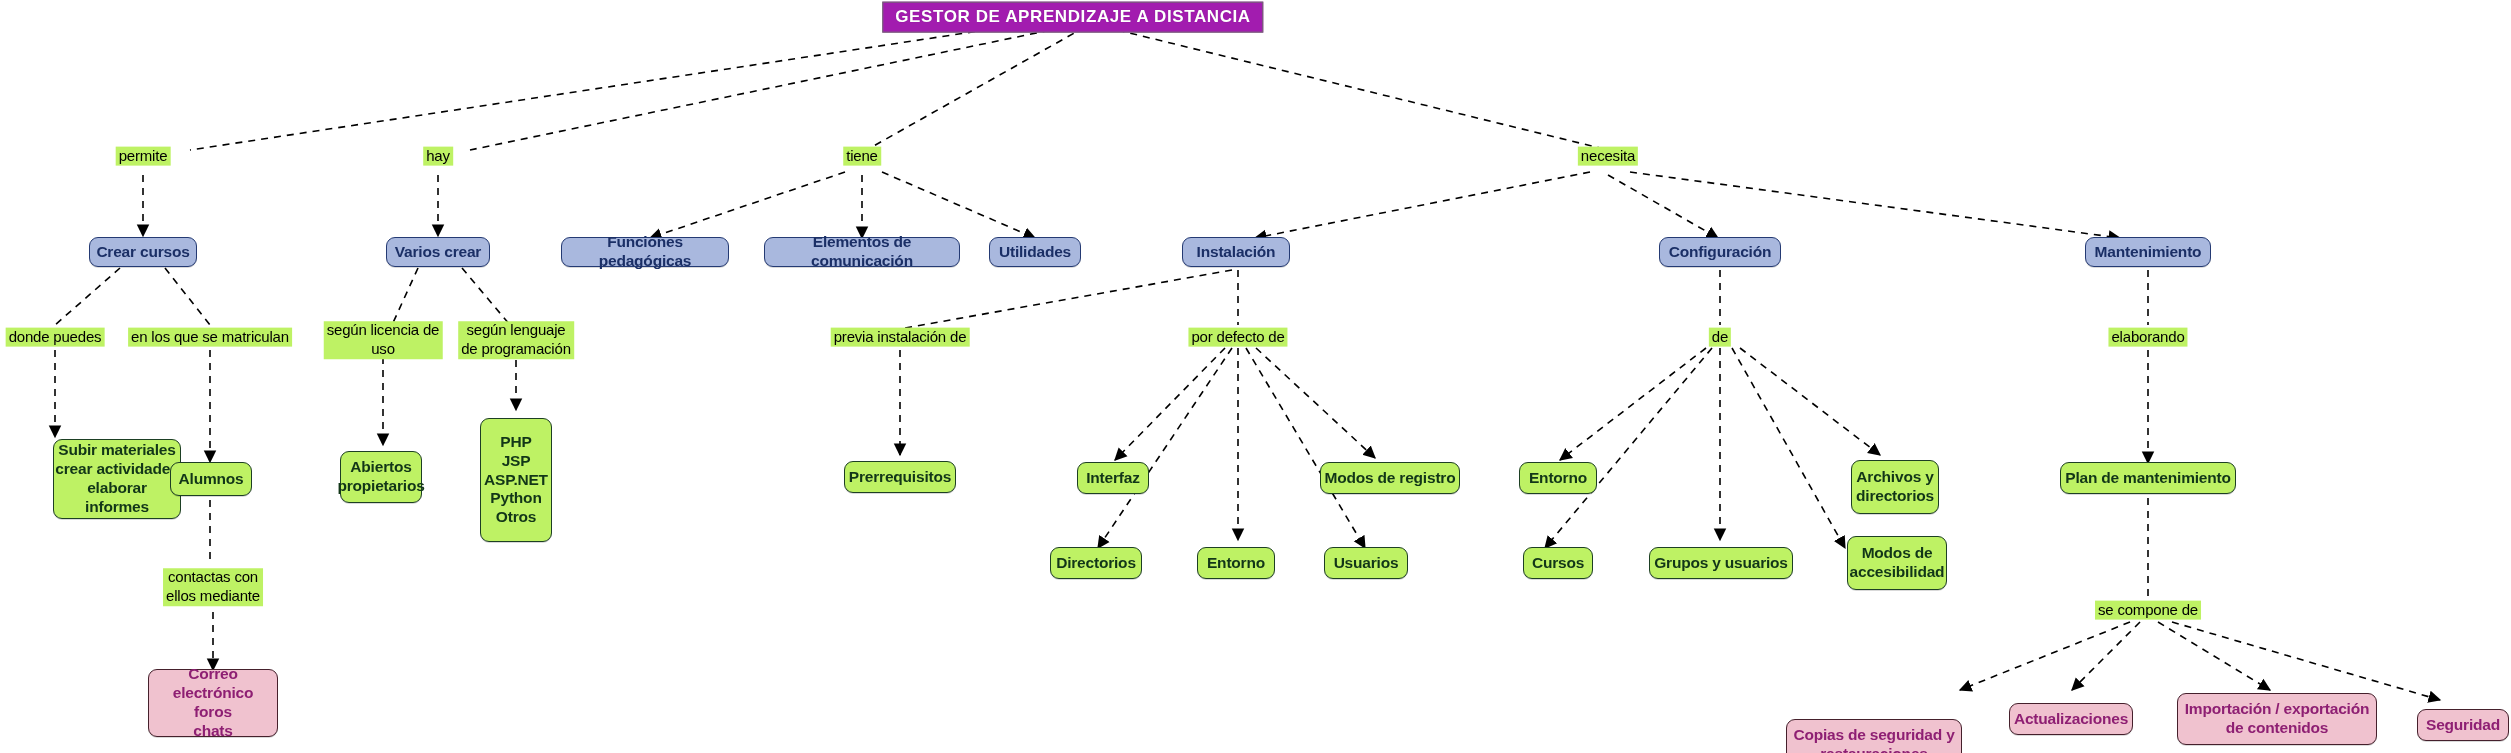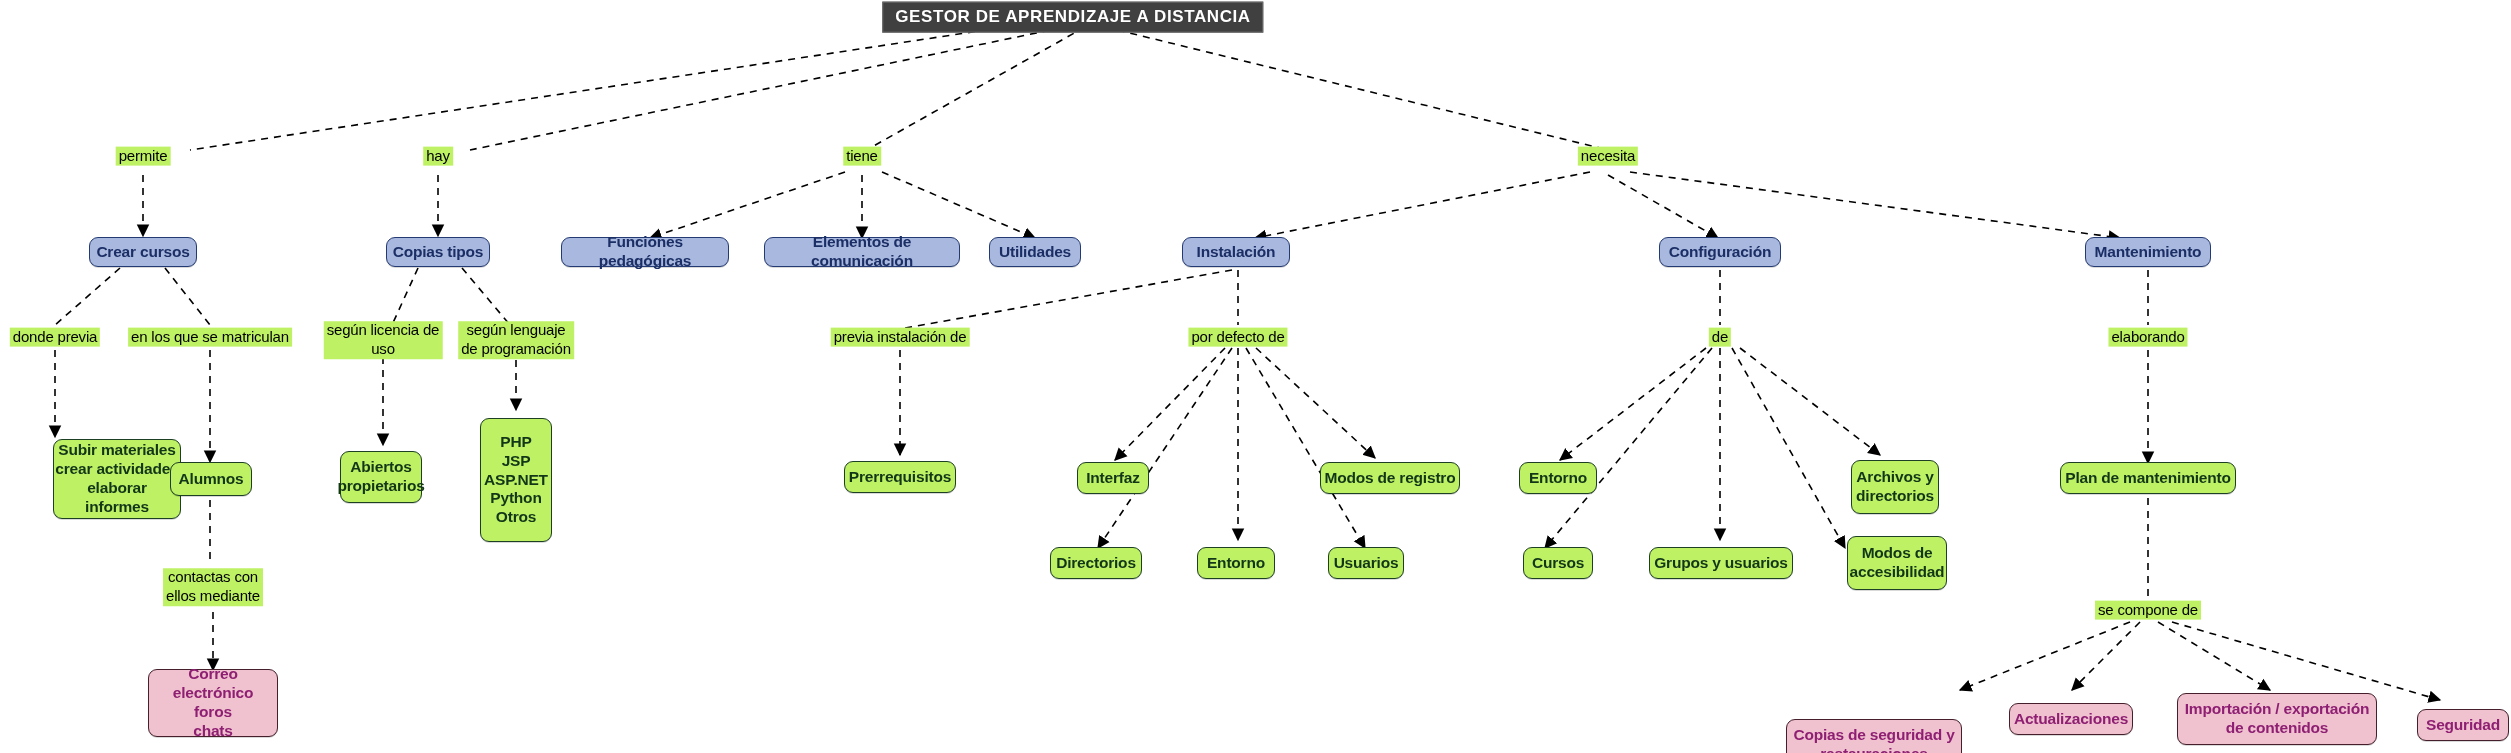--- a/index.html
+++ b/index.html
@@ -18,21 +18,21 @@
     text-align:center;line-height:1.22;
     border-radius:9px;
     transform:translate(-50%,-50%);
     white-space:pre-line;
     font-size:15.5px;
     letter-spacing:-0.2px;
     font-stretch:condensed;
     font-weight:bold;
   }
   .root{
-    background:#404040;border:1px solid #6e6e6e;border-radius:0;
+    background:#a21caf;border:1px solid #6e6e6e;border-radius:0;
     color:#ffffff;font-weight:bold;font-size:17px;letter-spacing:.6px;
     padding:4px 12px;
     text-shadow:0 0 1px rgba(0,0,0,.25);
   }
   .blue{
     background:#a9b8de;border:1.4px solid #243a73;color:#1b2f66;
     box-shadow:0 1px 0 rgba(0,0,0,.15);
   }
   .green{
     background:#bef264;border:1.4px solid #1d3f24;color:#123618;
@@ -122,38 +122,38 @@
     </g>
   </svg>
 
   <div class="node root" style="left:1073px;top:17px;">GESTOR DE APRENDIZAJE A DISTANCIA</div>
 
   <div class="link-label" style="left:143px;top:156px;">permite</div>
   <div class="link-label" style="left:438px;top:156px;">hay</div>
   <div class="link-label" style="left:862px;top:156px;">tiene</div>
   <div class="link-label" style="left:1608px;top:156px;">necesita</div>
 
-  <div class="link-label" style="left:55px;top:337px;">donde previa</div>
+  <div class="link-label" style="left:55px;top:337px;">donde puedes</div>
   <div class="link-label" style="left:210px;top:337px;">en los que se matriculan</div>
   <div class="link-label" style="left:213px;top:587px;">contactas con
 ellos mediante</div>
 
   <div class="link-label" style="left:383px;top:340px;">según licencia de
 uso</div>
   <div class="link-label" style="left:516px;top:340px;">según lenguaje
 de programación</div>
 
   <div class="link-label" style="left:900px;top:337px;">previa instalación de</div>
   <div class="link-label" style="left:1238px;top:337px;">por defecto de</div>
   <div class="link-label" style="left:1720px;top:337px;">de</div>
   <div class="link-label" style="left:2148px;top:337px;">elaborando</div>
   <div class="link-label" style="left:2148px;top:610px;">se compone de</div>
 
   <div class="node blue" style="left:143px;top:252px;width:108px;height:30px;">Crear cursos</div>
-  <div class="node blue" style="left:438px;top:252px;width:104px;height:30px;">Copias tipos</div>
+  <div class="node blue" style="left:438px;top:252px;width:104px;height:30px;">Varios crear</div>
   <div class="node blue" style="left:645px;top:252px;width:168px;height:30px;">Funciones pedagógicas</div>
   <div class="node blue" style="left:862px;top:252px;width:196px;height:30px;">Elementos de comunicación</div>
   <div class="node blue" style="left:1035px;top:252px;width:92px;height:30px;">Utilidades</div>
   <div class="node blue" style="left:1236px;top:252px;width:108px;height:30px;">Instalación</div>
   <div class="node blue" style="left:1720px;top:252px;width:122px;height:30px;">Configuración</div>
   <div class="node blue" style="left:2148px;top:252px;width:126px;height:30px;">Mantenimiento</div>
 
   <div class="node green" style="left:69px;top:479px;width:128px;height:80px;margin-left:48px;">Subir materiales
 crear actividades
 elaborar informes</div>
@@ -167,21 +167,21 @@
   <div class="node green" style="left:516px;top:480px;width:72px;height:124px;">PHP
 JSP
 ASP.NET
 Python
 Otros</div>
 
   <div class="node green" style="left:900px;top:477px;width:112px;height:32px;">Prerrequisitos</div>
   <div class="node green" style="left:1113px;top:478px;width:72px;height:32px;">Interfaz</div>
   <div class="node green" style="left:1096px;top:563px;width:92px;height:32px;">Directorios</div>
   <div class="node green" style="left:1236px;top:563px;width:78px;height:32px;">Entorno</div>
-  <div class="node green" style="left:1366px;top:563px;width:76px;height:32px;">Usuarios</div>
+  <div class="node green" style="left:1366px;top:563px;width:84px;height:32px;">Usuarios</div>
   <div class="node green" style="left:1390px;top:478px;width:140px;height:32px;">Modos de registro</div>
 
   <div class="node green" style="left:1558px;top:478px;width:78px;height:32px;">Entorno</div>
   <div class="node green" style="left:1558px;top:563px;width:70px;height:32px;">Cursos</div>
   <div class="node green" style="left:1721px;top:563px;width:144px;height:32px;">Grupos y usuarios</div>
   <div class="node green" style="left:1895px;top:487px;width:88px;height:54px;">Archivos y
 directorios</div>
   <div class="node green" style="left:1897px;top:563px;width:100px;height:54px;">Modos de
 accesibilidad</div>
 

